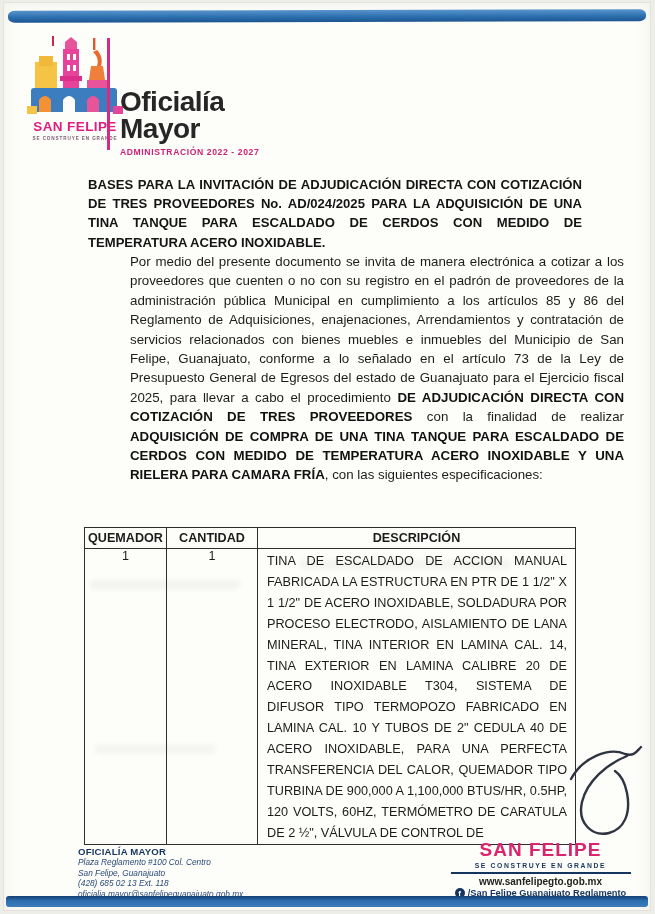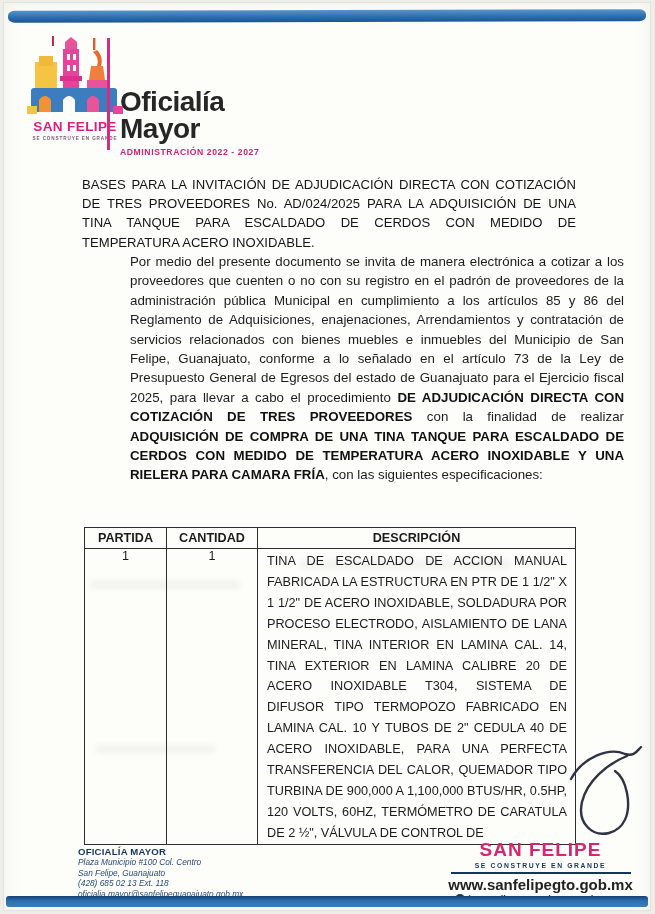--- a/index.html
+++ b/index.html
@@ -14,22 +14,22 @@
           background:linear-gradient(#163f73,#2d70b0 45%,#3b7dbb);}
   
   .logo{position:absolute;left:26px;top:36px;width:98px;text-align:center;}
   .logo-title{font-size:13.5px;font-weight:bold;letter-spacing:.4px;color:#e01d7e;margin-top:1px;}
   .logo-tagline{font-size:4.6px;font-weight:bold;letter-spacing:.9px;color:#7e5a74;margin-top:2px;}
   .lh-divider{position:absolute;left:107px;top:38px;width:2.5px;height:112px;background:#d42c83;}
   .dept{position:absolute;left:120px;top:88px;}
   .dept-name{font-size:28px;line-height:27px;font-weight:800;letter-spacing:-.5px;color:#262626;}
   .dept-admin{font-size:8.6px;font-weight:bold;letter-spacing:.6px;color:#ce2173;margin-top:5px;}
   
-  .doc-title{position:absolute;left:82px;top:175px;width:494px;font-size:13.1px;line-height:19.2px;
-             font-weight:normal;color:#141414;text-align:justify;text-align-last:left;}
+  .doc-title{position:absolute;left:88px;top:175px;width:494px;font-size:13.1px;line-height:19.2px;
+             font-weight:bold;color:#141414;text-align:justify;text-align-last:left;}
   .doc-body{position:absolute;left:85px;top:252px;width:494px;font-size:13.3px;line-height:19.4px;
             color:#1c1c1c;text-align:justify;text-align-last:left;margin-left:45px;}
   .doc-body b{color:#111;}
   
   .spec-table{position:absolute;left:84px;top:527px;width:491px;border-collapse:collapse;
               color:#1b1b1b;table-layout:fixed;}
   .spec-table th,.spec-table td{border:1.6px solid #2d2d2d;padding:0;}
   .spec-table th{font-size:12.6px;font-weight:bold;height:20px;text-align:center;}
   .col-partida{width:82px;}
   .col-cantidad{width:91px;}
@@ -43,21 +43,21 @@
   
   .bleed{position:absolute;background:#9a9a94;opacity:.10;filter:blur(2.5px);border-radius:2px;}
   
   .footer-left{position:absolute;left:48px;top:846px;color:#1d3c66;margin-left:30px;}
   .footer-left .fl-title{font-size:9.6px;font-weight:bold;letter-spacing:.2px;color:#16355e;}
   .footer-left .fl-line{font-size:8.3px;font-style:italic;line-height:10.6px;color:#2a4b77;}
   .footer-right{position:absolute;left:438px;top:839px;width:205px;text-align:center;}
   .fr-brand{font-size:19px;font-weight:800;letter-spacing:1px;color:#d9256e;}
   .fr-tagline{font-size:6.8px;font-weight:bold;letter-spacing:1.6px;color:#16355e;margin-top:1px;}
   .fr-rule{height:2px;background:#16355e;width:180px;margin:3px auto 2px auto;}
-  .fr-web{font-size:15px;font-weight:bold;color:#222;}
+  .fr-web{font-size:10px;font-weight:bold;color:#222;}
   .fr-fb{font-size:9.3px;font-weight:bold;color:#16355e;margin-top:1px;display:flex;
          align-items:center;justify-content:center;gap:3px;}
   .fb-icon{display:inline-flex;align-items:center;justify-content:center;width:10px;height:10px;
            border-radius:50%;background:#16355e;color:#fff;font-size:8px;font-weight:bold;}
 </style>
 </head>
 <body>
 
 <div class="stage">
   <div class="paper"></div>
@@ -112,21 +112,21 @@
   <div class="bleed" style="left:95px;top:745px;width:120px;height:8px;"></div>
 
   <table class="spec-table">
     <colgroup>
       <col class="col-partida">
         <col class="col-cantidad">
         <col class="col-desc">
     </colgroup>
     <thead>
       <tr>
-        <th>PARTIDA</th>
+        <th>QUEMADOR</th>
         <th>CANTIDAD</th>
         <th>DESCRIPCIÓN</th>
       </tr>
     </thead>
     <tbody>
       <tr>
         <td class="cell-num">1</td>
         <td class="cell-num">1</td>
         <td class="cell-desc">
           <div class="desc-clip">TINA DE ESCALDADO DE ACCION MANUAL FABRICADA LA ESTRUCTURA EN PTR DE 1 1/2" X 1 1/2" DE ACERO INOXIDABLE, SOLDADURA POR PROCESO ELECTRODO, AISLAMIENTO DE LANA MINERAL, TINA INTERIOR EN LAMINA CAL. 14, TINA EXTERIOR EN LAMINA CALIBRE 20 DE ACERO INOXIDABLE T304, SISTEMA DE DIFUSOR TIPO TERMOPOZO FABRICADO EN LAMINA CAL. 10 Y TUBOS DE 2" CEDULA 40 DE ACERO INOXIDABLE, PARA UNA PERFECTA TRANSFERENCIA DEL CALOR, QUEMADOR TIPO TURBINA DE 900,000 A 1,100,000 BTUS/HR, 0.5HP, 120 VOLTS, 60HZ, TERMÓMETRO DE CARATULA DE 2 ½", VÁLVULA DE CONTROL DE</div>
@@ -134,21 +134,21 @@
       </tr>
     </tbody>
   </table>
 
   <svg class="signature" width="80" height="102" viewBox="0 0 80 102">
     <path d="M8,42 C20,20 46,10 62,17 C71,20 74,14 78,10 M64,19 C44,27 24,44 19,65 C14,87 30,100 46,96 C61,92 68,77 64,56 C62,46 58,38 52,34" fill="none" stroke="#2e3440" stroke-width="2.4" stroke-linecap="round"></path>
   </svg>
 
   <div class="footer-left">
     <div class="fl-title">OFICIALÍA MAYOR</div>
-    <div class="fl-line">Plaza Municipio #100 Col. Centro</div>
+    <div class="fl-line">Plaza Reglamento #100 Col. Centro</div>
     <div class="fl-line">San Felipe, Guanajuato</div>
     <div class="fl-line">(428) 685 02 13 Ext. 118</div>
     <div class="fl-line">oficialia.mayor@sanfelipeguanajuato.gob.mx</div>
   </div>
 
   <div class="footer-right">
     <div class="fr-brand">SAN FELIPE</div>
     <div class="fr-tagline">SE CONSTRUYE EN GRANDE</div>
     <div class="fr-rule"></div>
     <div class="fr-web">www.sanfelipegto.gob.mx</div>

